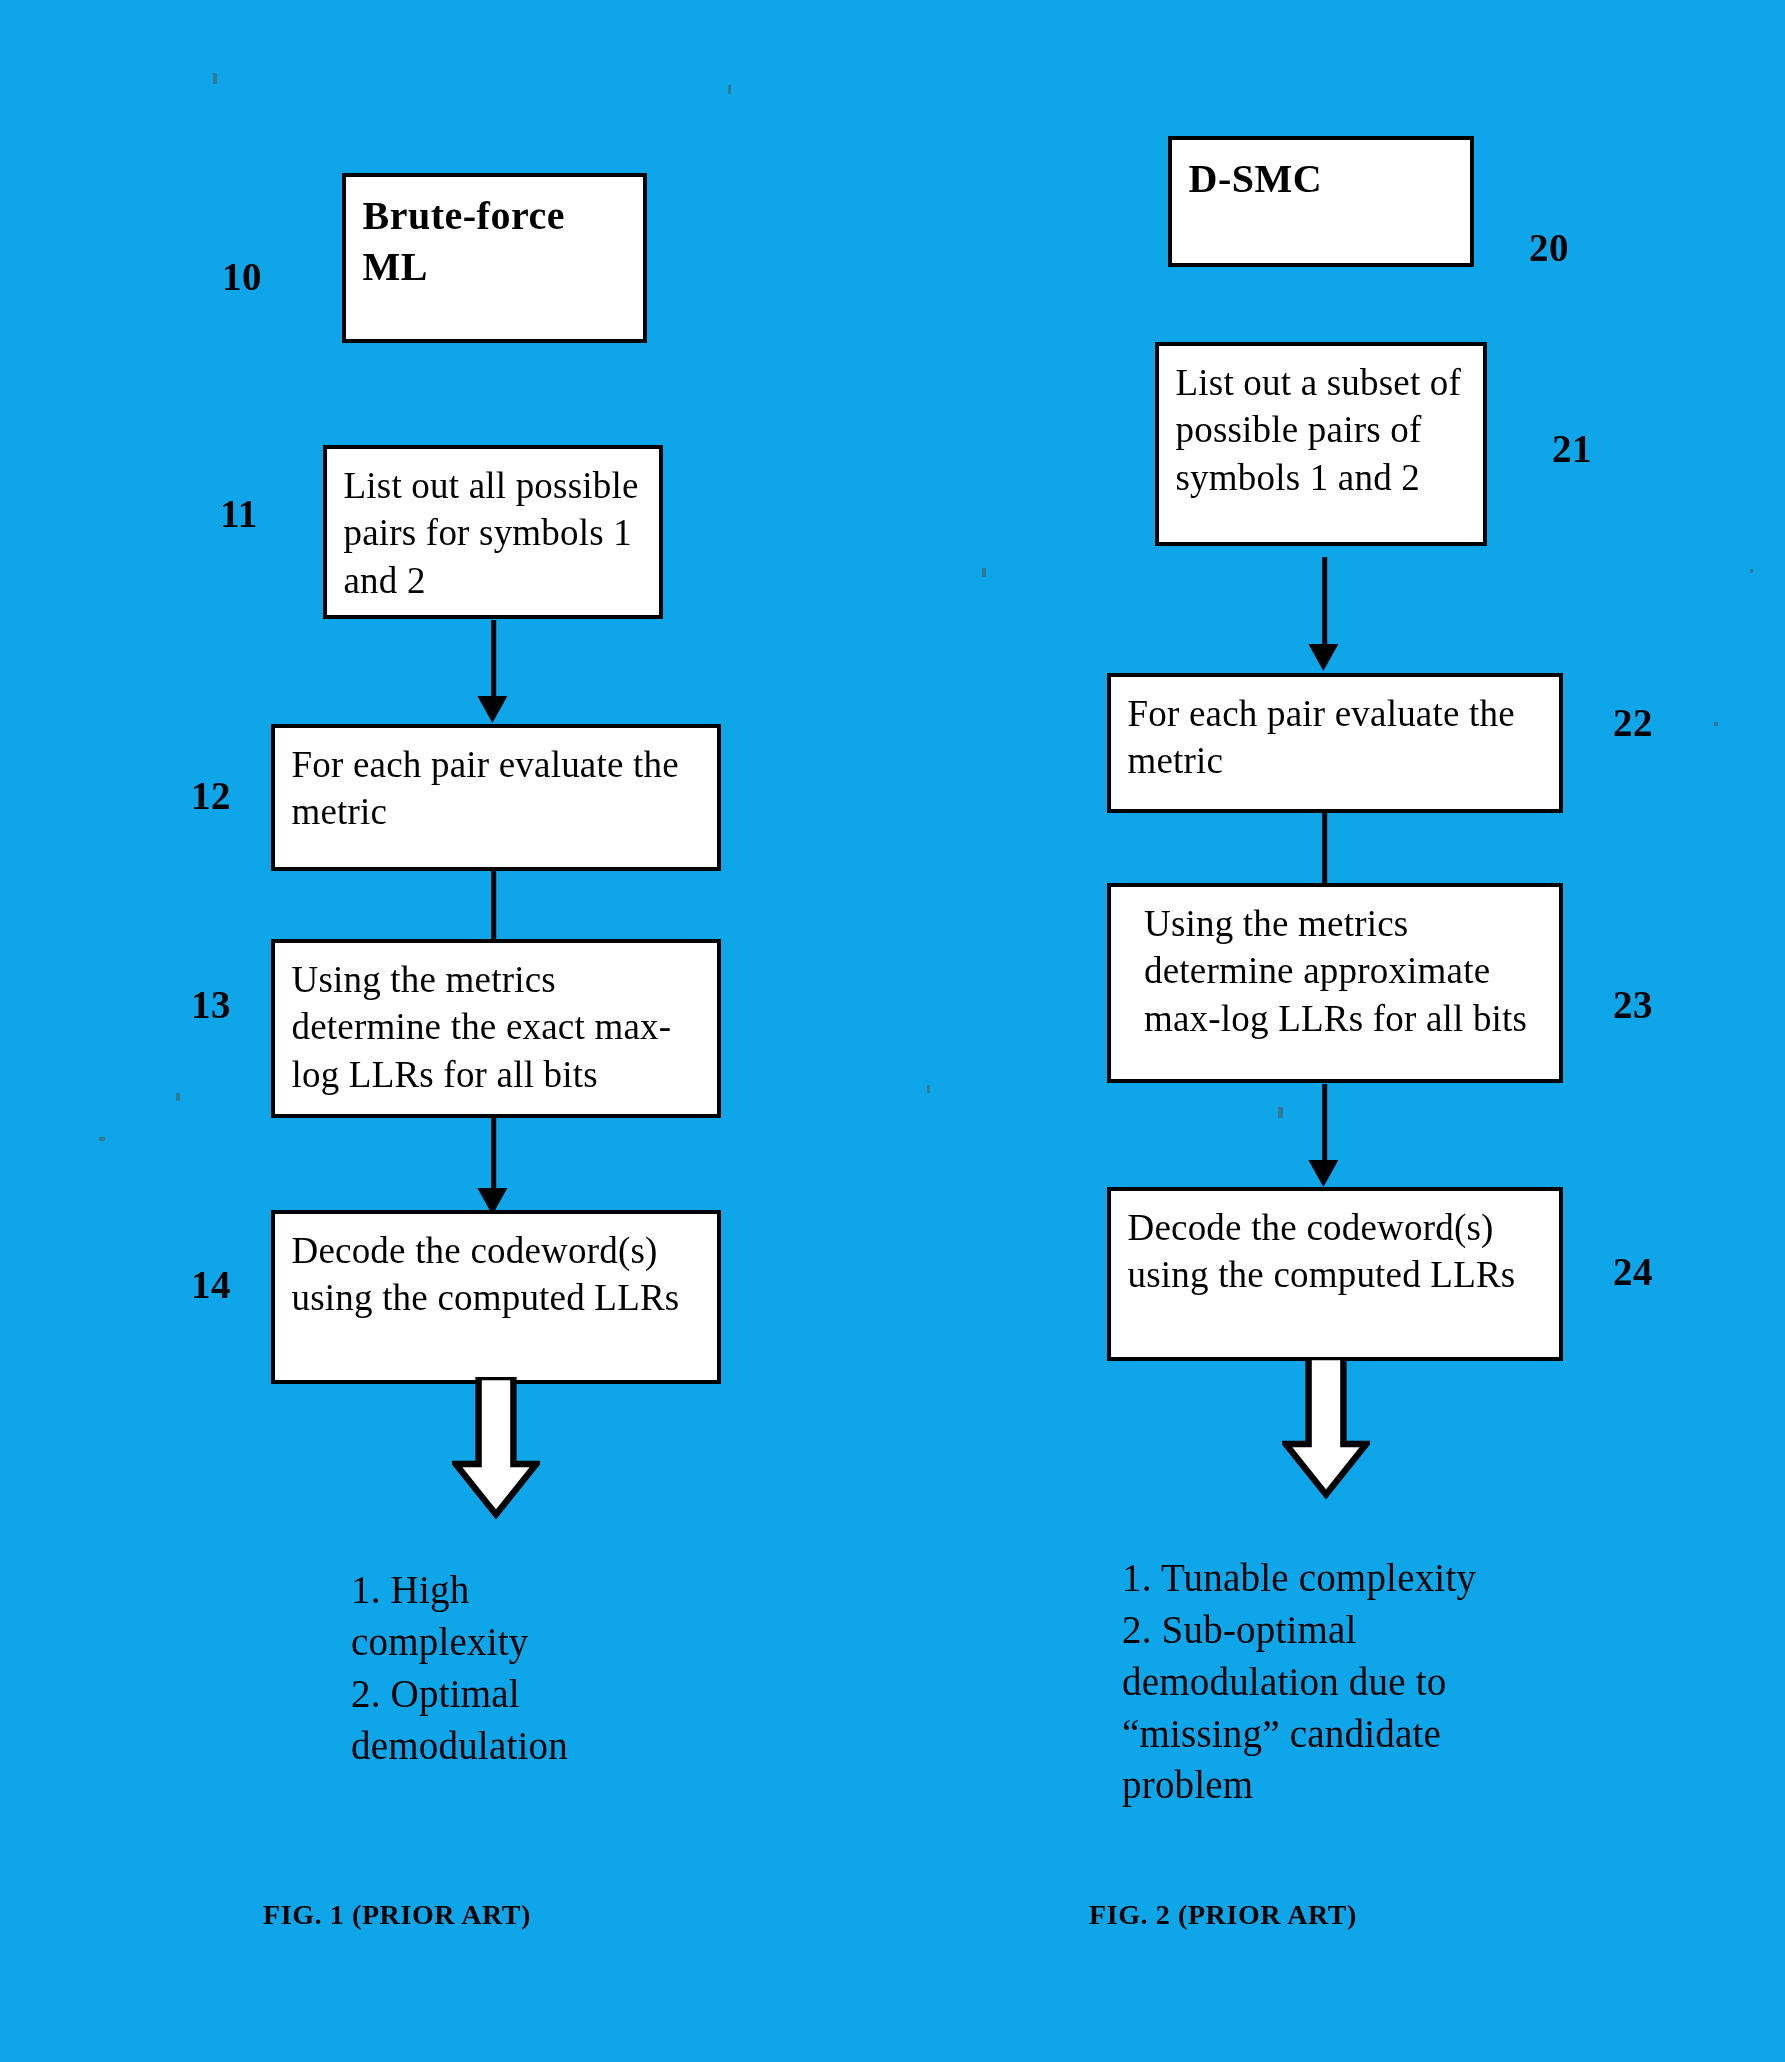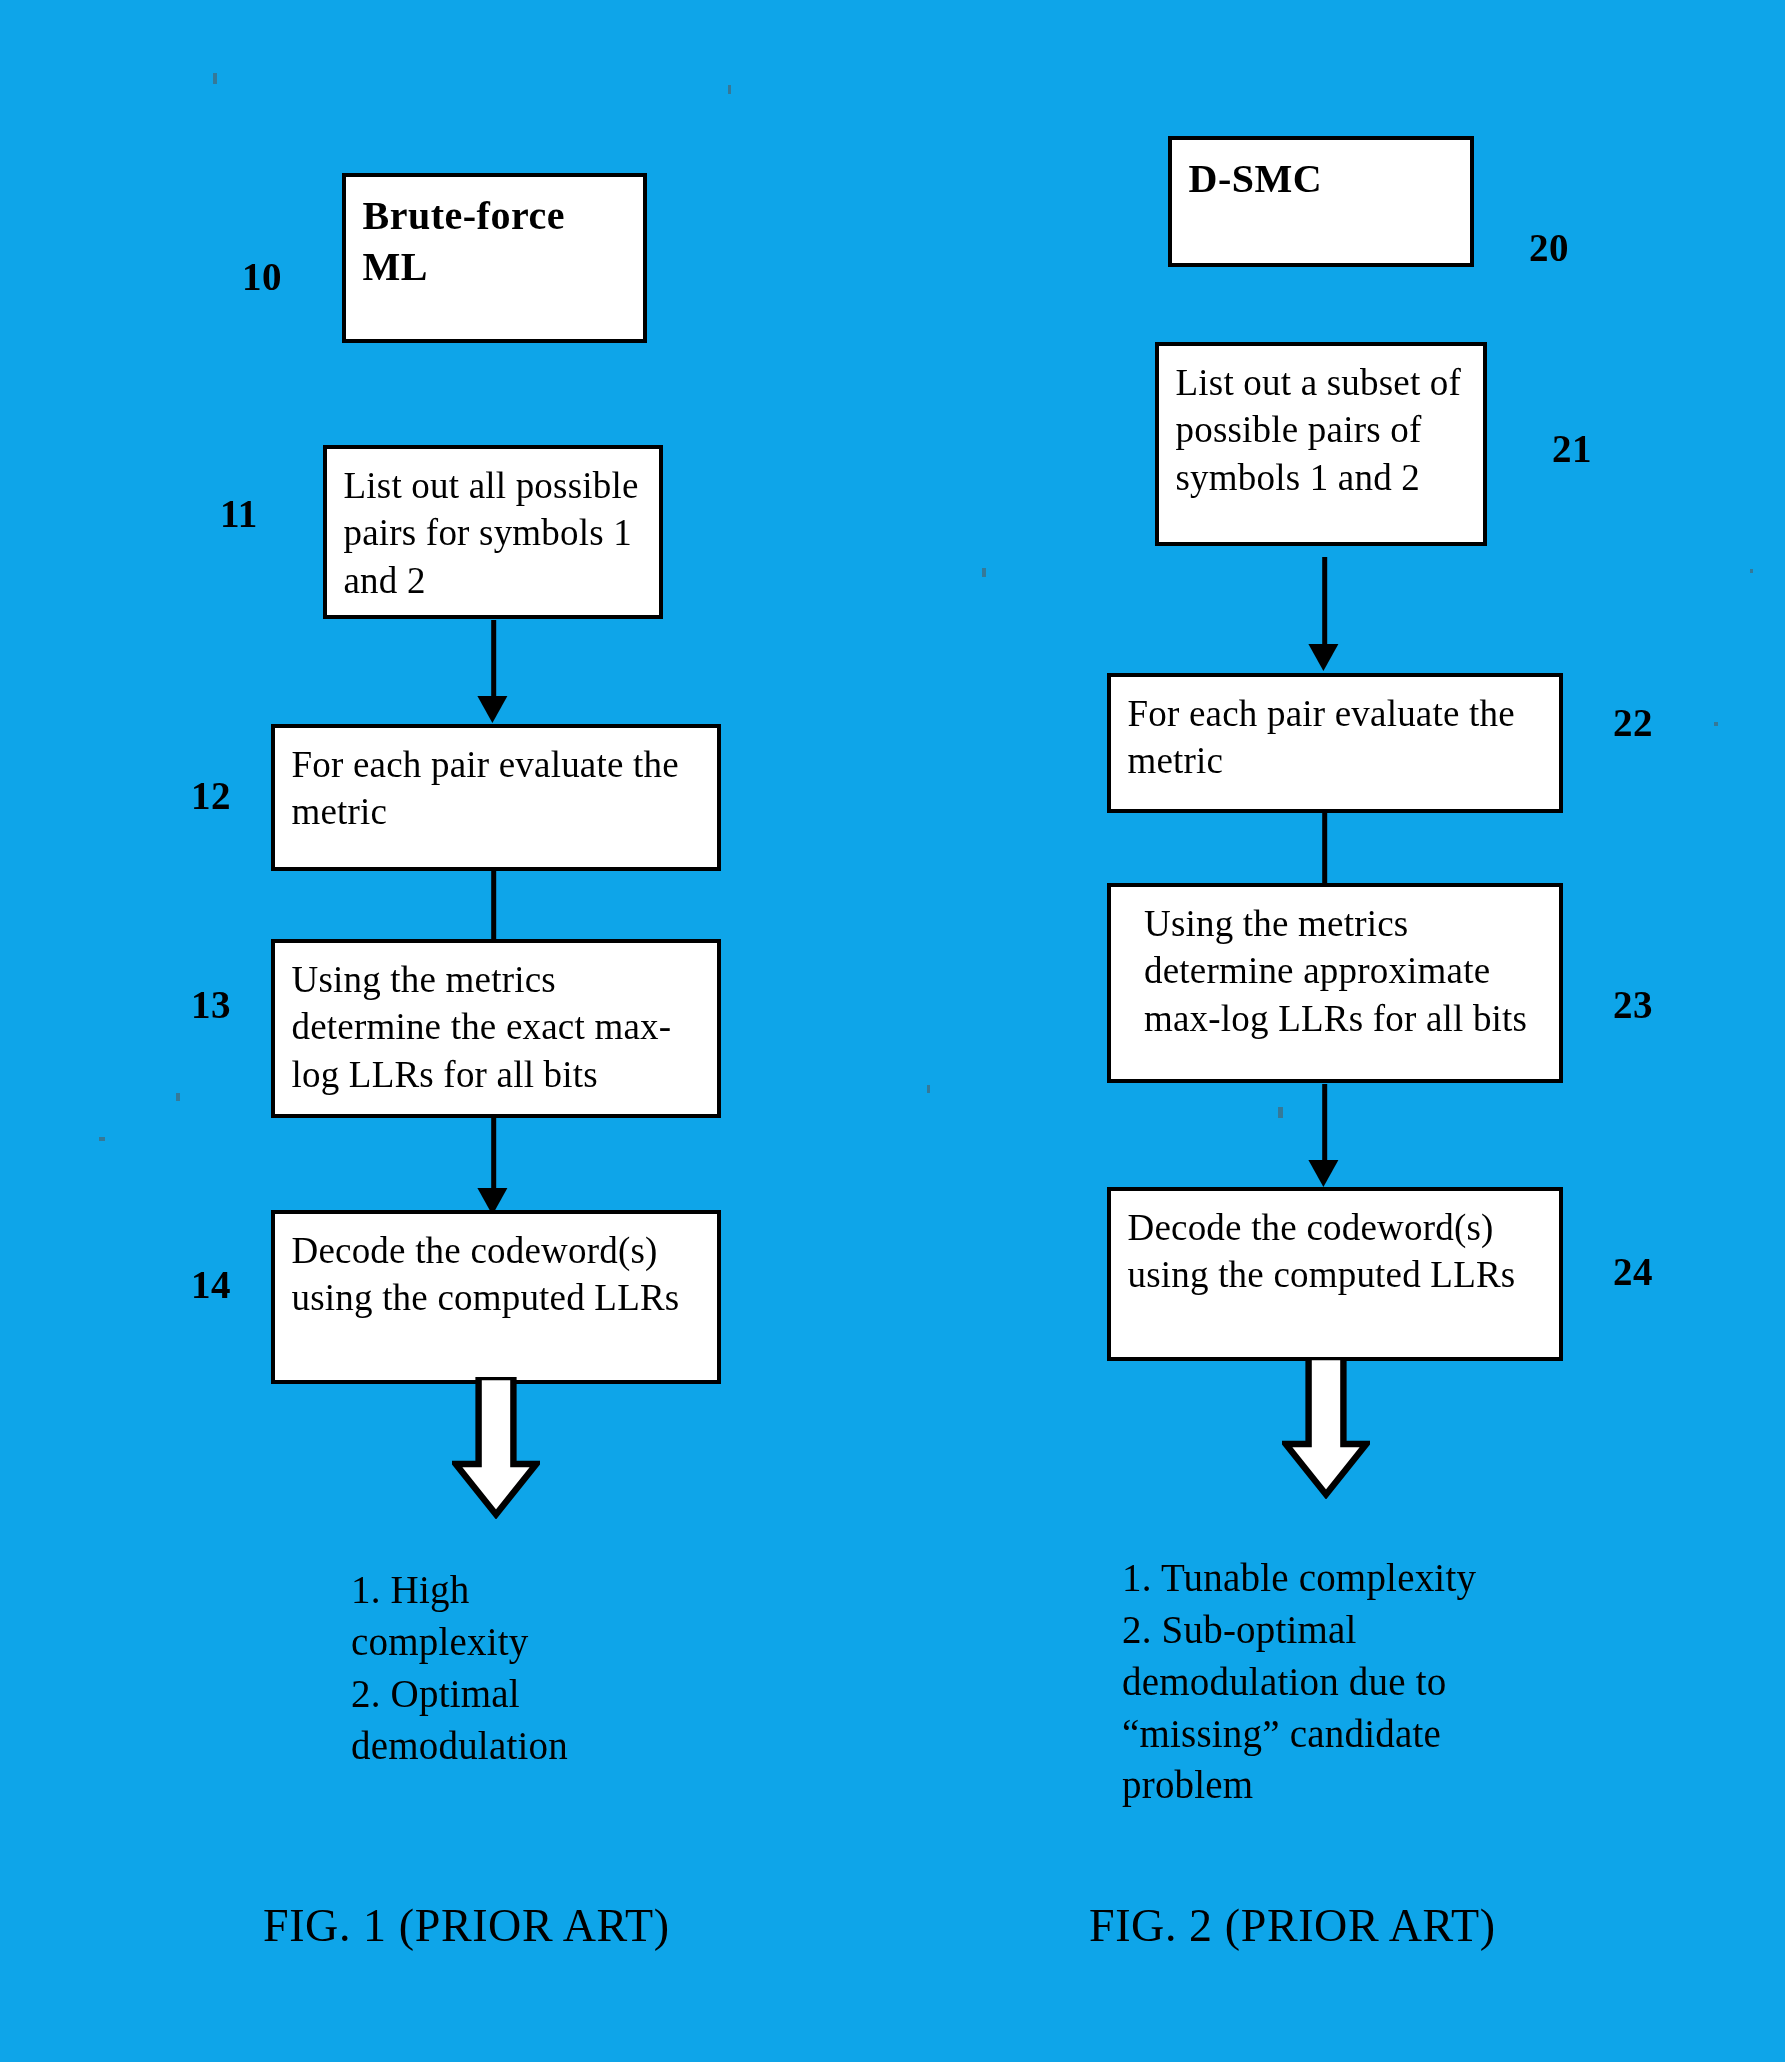--- a/index.html
+++ b/index.html
@@ -87,42 +87,42 @@
     position: absolute;
     font-size: 39px;
     line-height: 1.33;
     white-space: pre-line;
     letter-spacing: 0.2px;
   }
 
   
   .fig-caption {
     position: absolute;
-    font-weight: normal;
-    font-size: 46px;
+    font-weight: bold;
+    font-size: 28px;
     letter-spacing: 0.6px;
     white-space: nowrap;
   }
 
   
   .speck {
     position: absolute;
     background: #555;
     opacity: 0.55;
   }
 </style>
 </head>
 <body>
 
 <div id="page">
 
   <div class="fc-box bold" style="left:342px; top:173px; width:305px; height:170px;">
     <p>Brute-force ML</p>
   </div>
-  <div class="ref-num" style="left:222px; top:257px;margin-left:20px;">10</div>
+  <div class="ref-num" style="left:222px; top:257px;">10</div>
 
   <div class="fc-box" style="left:323px; top:445px; width:340px; height:174px;">
     <p>List out all possible pairs for symbols 1 and 2</p>
   </div>
   <div class="ref-num" style="left:220px; top:494px;">11</div>
 
   <div class="conn" style="left:493px; top:620px; height:104px;">
     <div class="shaft" style="height:78px;"></div>
     <div class="head" style="top:76px;"></div>
   </div>

